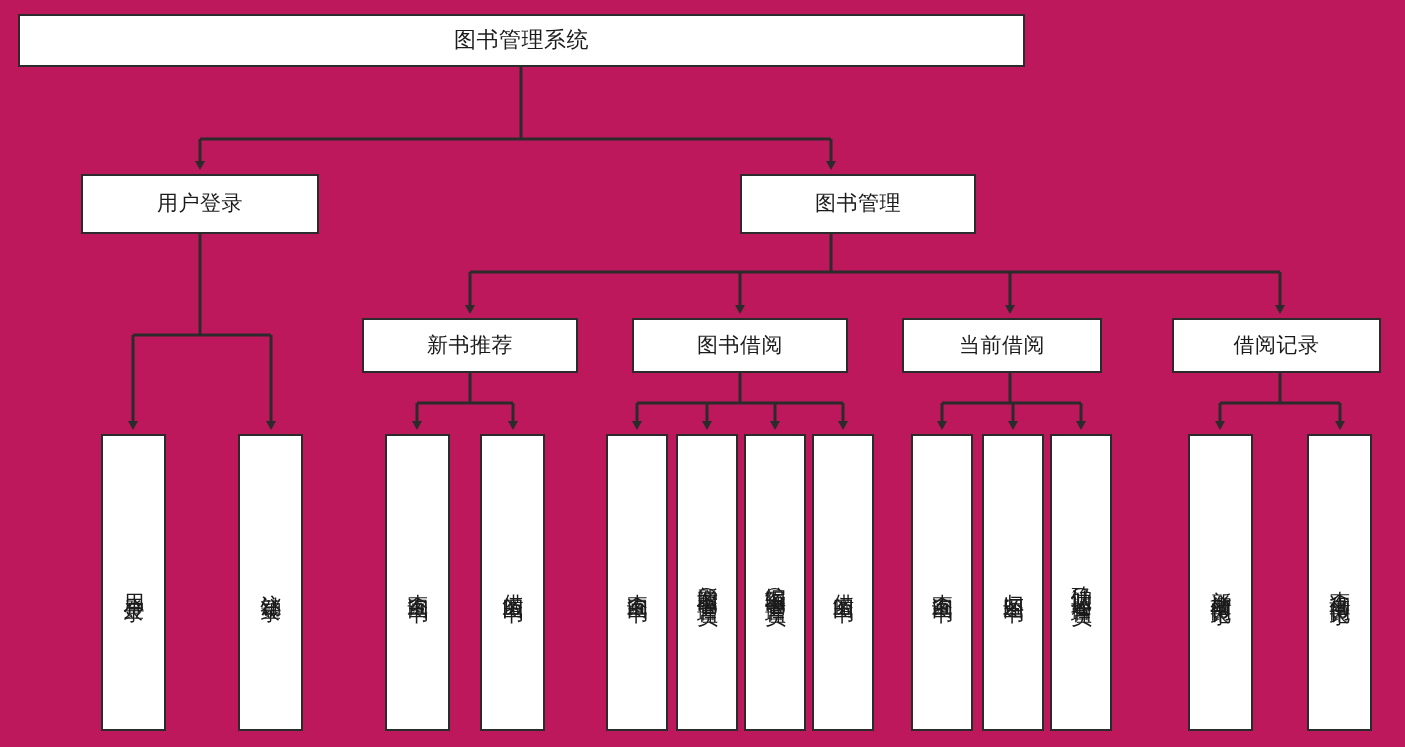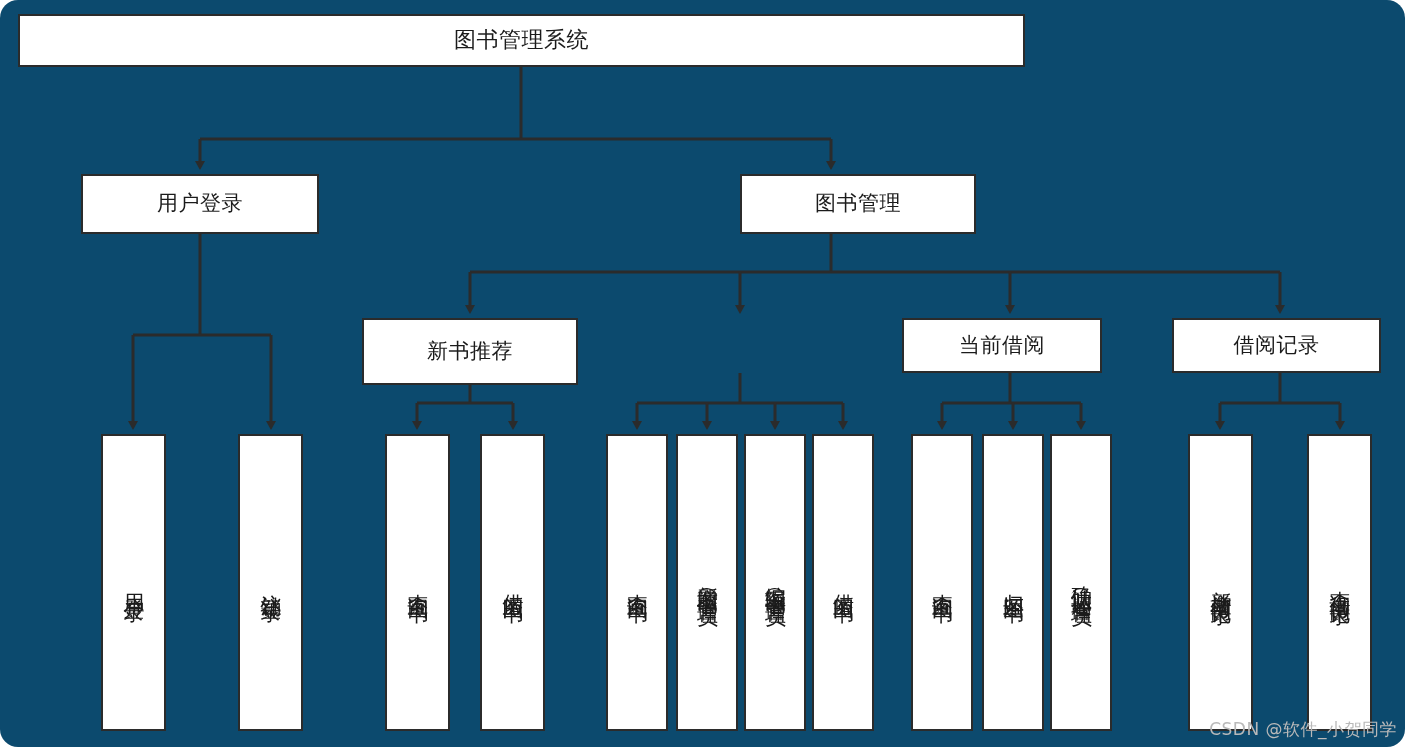--- a/index.html
+++ b/index.html
@@ -11,22 +11,21 @@
   body {
     width: 1405px;
     height: 747px;
     font-family: "DejaVu Sans", "Liberation Sans", sans-serif;
     overflow: hidden;
   }
   #diagram-root {
     position: relative;
     width: 1405px;
     height: 747px;
-    background: #0c4a6e;
-    border-radius: 18px;
+    background: #be185d;
   }
   svg#diagram-canvas {
     position: absolute;
     left: 0;
     top: 0;
     width: 1405px;
     height: 747px;
   }
   .node-box {
     position: absolute;
@@ -141,22 +140,25 @@
     <span class="node-label-h root-label">图书管理系统</span>
   </div>
 
   <div class="node-box" id="node-l1-0" style="left: 81px; top: 174px; width: 238px; height: 60px;">
     <span class="node-label-h">用户登录</span>
   </div>
   <div class="node-box" id="node-l1-1" style="left: 740px; top: 174px; width: 236px; height: 60px;">
     <span class="node-label-h">图书管理</span>
   </div>
 
-  <div class="node-box" id="node-l2-0" style="left: 362px; top: 318px; width: 216px; height: 67px;">
+  <div class="node-box" id="node-l2-0" style="left: 362px; top: 318px; width: 216px; height: 55px;">
     <span class="node-label-h">新书推荐</span>
+  </div>
+  <div class="node-box" id="node-l2-1" style="left: 632px; top: 318px; width: 216px; height: 55px;">
+    <span class="node-label-h">图书借阅</span>
   </div>
   <div class="node-box" id="node-l2-2" style="left: 902px; top: 318px; width: 200px; height: 55px;">
     <span class="node-label-h">当前借阅</span>
   </div>
   <div class="node-box" id="node-l2-3" style="left: 1172px; top: 318px; width: 209px; height: 55px; justify-content: center;">
     <span class="node-label-h">借阅记录</span>
   </div>
 
   <div class="node-box" id="node-leaf-0" style="left: 101px; top: 434px; width: 65px; height: 297px;">
     <span class="node-label-v">用户登录</span>
@@ -191,14 +193,13 @@
   <div class="node-box" id="node-leaf-10" style="left: 1050px; top: 434px; width: 62px; height: 297px;">
     <span class="node-label-v">确认归还（管理员）</span>
   </div>
   <div class="node-box" id="node-leaf-11" style="left: 1188px; top: 434px; width: 65px; height: 297px;">
     <span class="node-label-v">新增借阅记录</span>
   </div>
   <div class="node-box" id="node-leaf-12" style="left: 1307px; top: 434px; width: 65px; height: 297px;">
     <span class="node-label-v">查询借阅记录</span>
   </div>
 
-  <div id="watermark">CSDN @软件_小贺同学</div>
 </div>
 
 </body></html>

